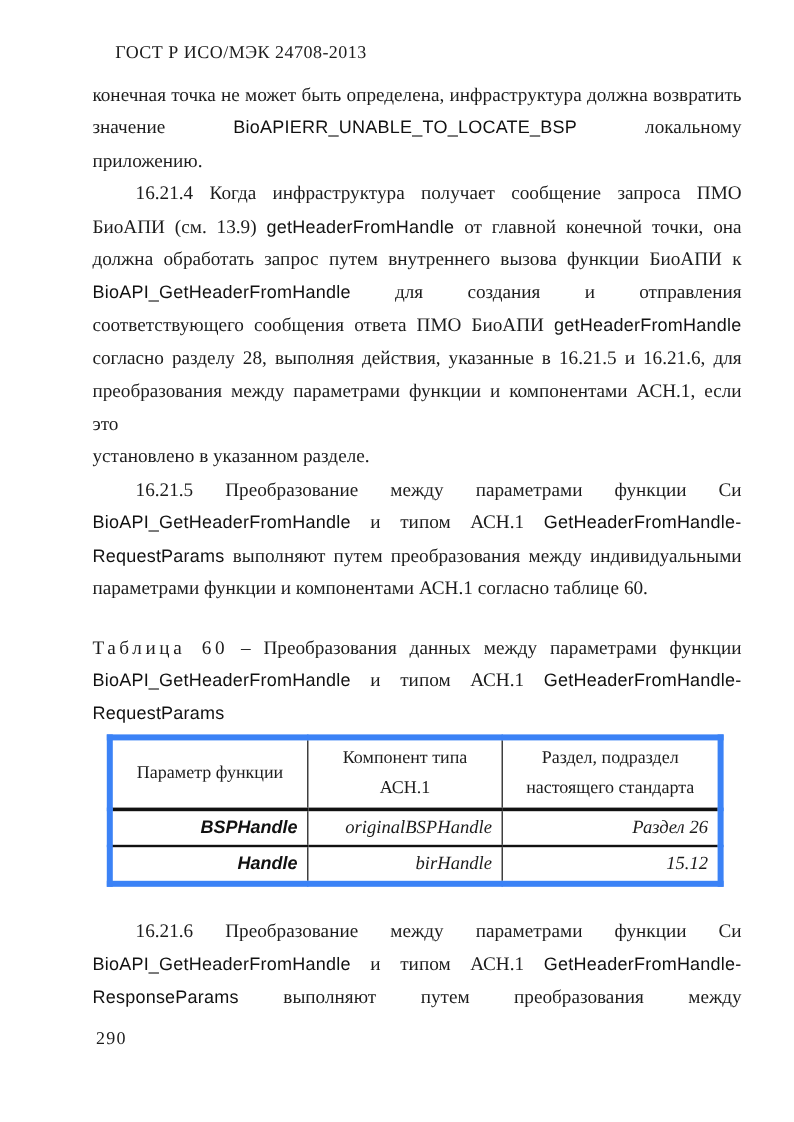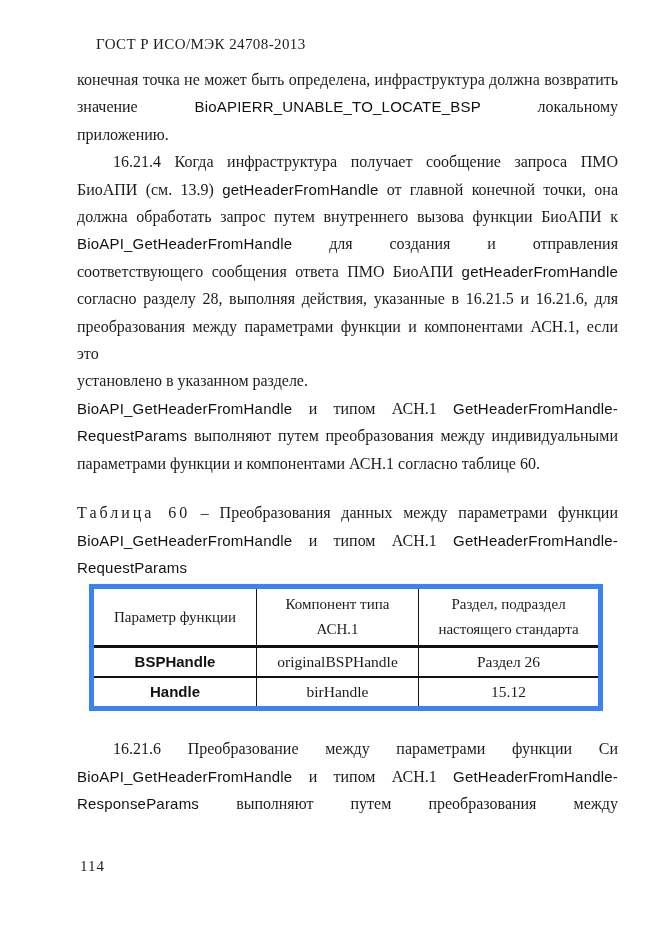--- a/index.html
+++ b/index.html
@@ -43,21 +43,21 @@
   }
   table.t60 th{
     border:1px solid #111;border-bottom:3px solid #111;
     font-weight:normal;font-size:15px;line-height:25px;
     text-align:center;vertical-align:middle;
     padding:3px 4px;white-space:pre-line;
   }
   table.t60 td{
     border:1px solid #111;border-top-width:2px;
     font-size:15.5px;line-height:21px;
-    padding:3px 8px 4px 8px;text-align:center;vertical-align:middle;
+    padding:3px 8px 4px 8px;text-align:right;vertical-align:middle;font-style:italic;
   }
   table.t60 td.param{
     font-family:"Liberation Sans", sans-serif;
     font-weight:bold;font-size:15px;color:#111;
   }
   #p-16216{margin-top:24px;}
   .page-number{
     position:absolute;left:80px;top:858px;font-size:15px;letter-spacing:1px;
   }
 </style>
@@ -81,20 +81,21 @@
       <div class="ln j"><span>БиоАПИ (см. 13.9) </span><span class="code">getHeaderFromHandle</span><span> от главной конечной точки, она</span></div>
       <div class="ln j"><span>должна обработать запрос путем внутреннего вызова функции БиоАПИ к</span></div>
       <div class="ln j"><span class="code">BioAPI_GetHeaderFromHandle</span><span> для создания и отправления</span></div>
       <div class="ln j"><span>соответствующего сообщения ответа ПМО БиоАПИ </span><span class="code">getHeaderFromHandle</span></div>
       <div class="ln j"><span>согласно разделу 28, выполняя действия, указанные в 16.21.5 и 16.21.6, для</span></div>
       <div class="ln j"><span>преобразования между параметрами функции и компонентами АСН.1, если это</span></div>
       <div class="ln"><span>установлено в указанном разделе.</span></div>
     </div>
 
     <div class="para">
+      <div class="ln j ind"><span>16.21.5 Преобразование между параметрами функции Си</span></div>
       <div class="ln j"><span class="code">BioAPI_GetHeaderFromHandle</span><span> и типом АСН.1 </span><span class="code">GetHeaderFromHandle-</span></div>
       <div class="ln j"><span class="code">RequestParams</span><span> выполняют путем преобразования между индивидуальными</span></div>
       <div class="ln"><span>параметрами функции и компонентами АСН.1 согласно таблице 60.</span></div>
     </div>
 
     <div class="para tbl-caption">
       <div class="ln j"><span class="sp">Таблица 60</span><span> – Преобразования данных между параметрами функции</span></div>
       <div class="ln j"><span class="code">BioAPI_GetHeaderFromHandle</span><span> и типом АСН.1 </span><span class="code">GetHeaderFromHandle-</span></div>
       <div class="ln"><span class="code">RequestParams</span></div>
     </div>
@@ -129,14 +130,14 @@
     </table>
 
     <div class="para" id="p-16216">
       <div class="ln j ind"><span>16.21.6 Преобразование между параметрами функции Си</span></div>
       <div class="ln j"><span class="code">BioAPI_GetHeaderFromHandle</span><span> и типом АСН.1 </span><span class="code">GetHeaderFromHandle-</span></div>
       <div class="ln j"><span class="code">ResponseParams</span><span> выполняют путем преобразования между</span></div>
     </div>
 
   </div>
 
-  <div class="page-number">114</div>
+  <div class="page-number">290</div>
 </div>
 
 </body></html>

